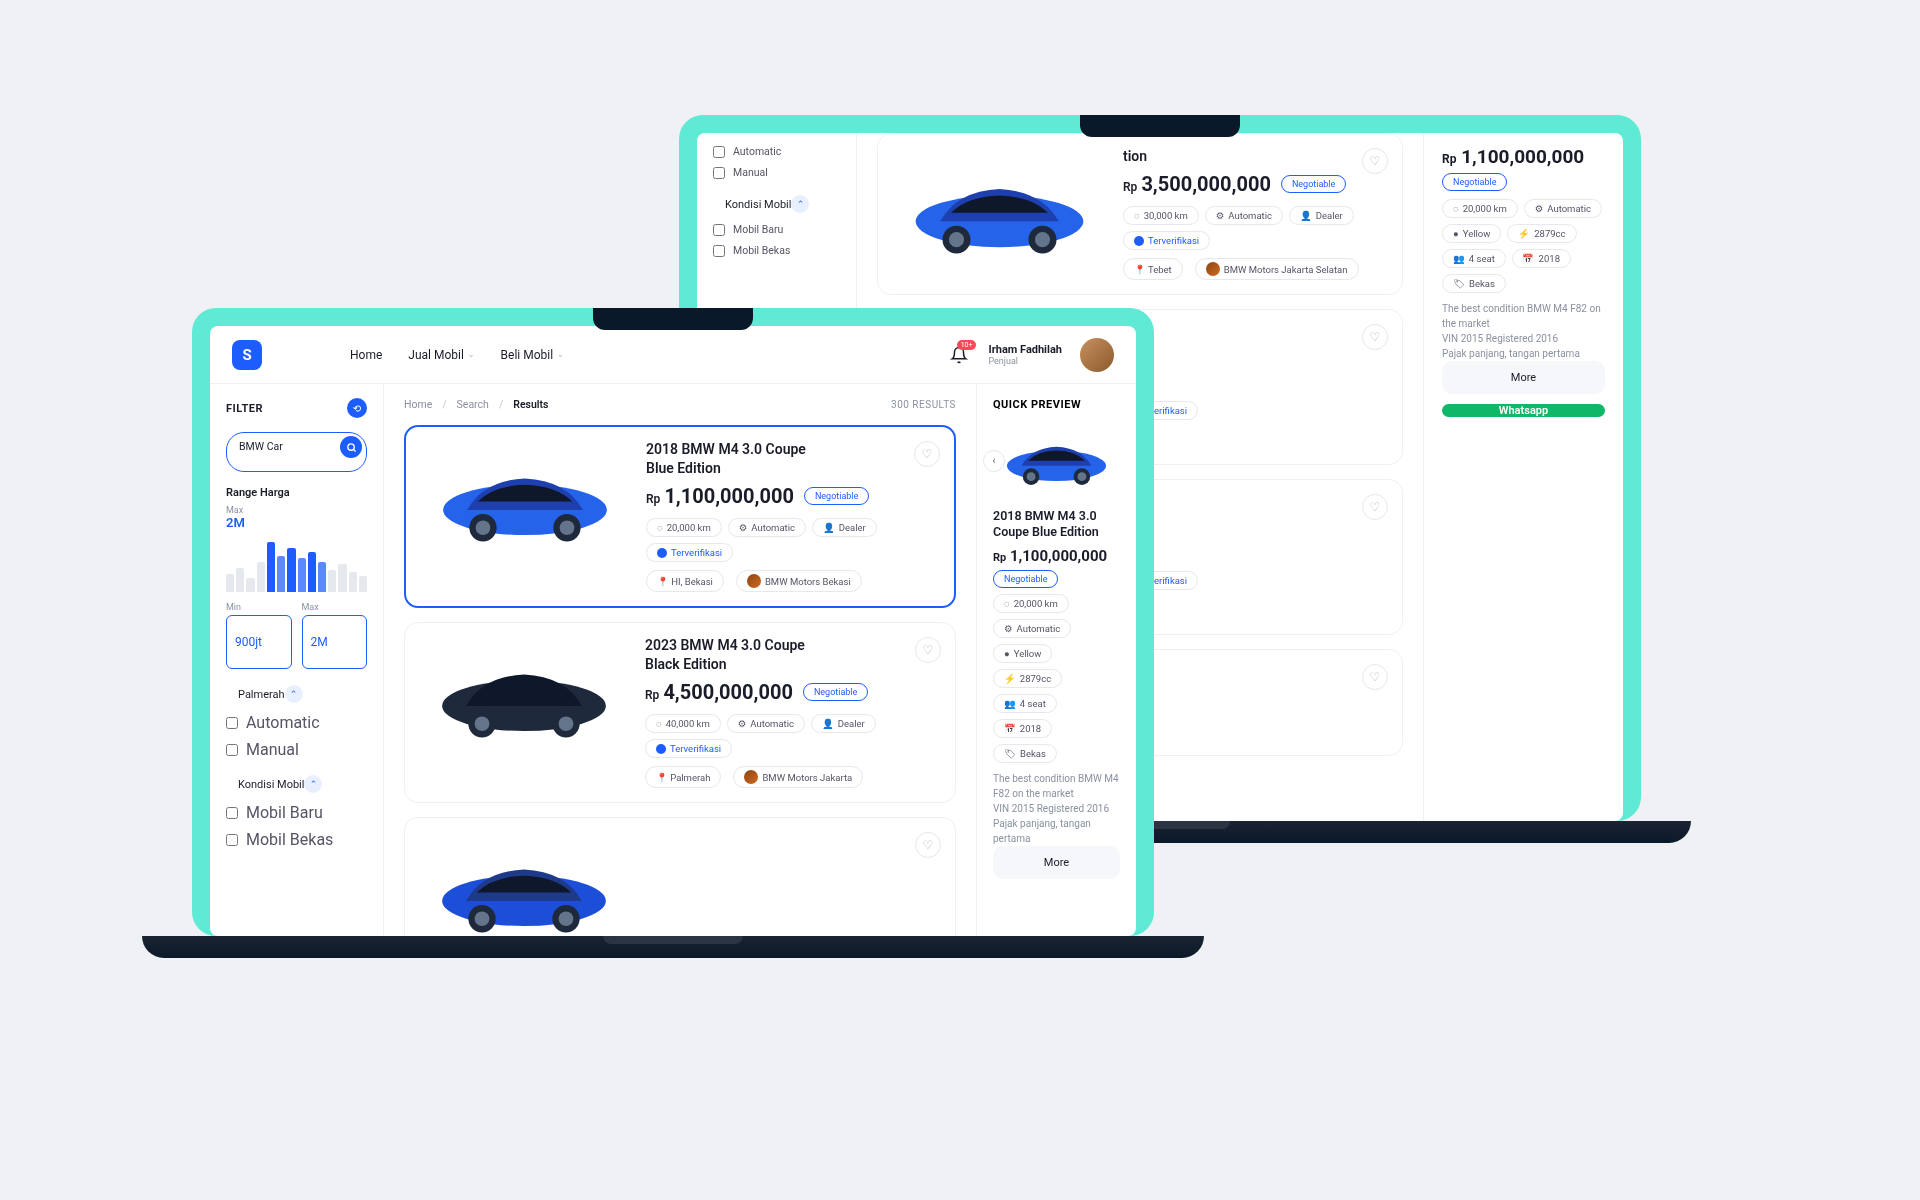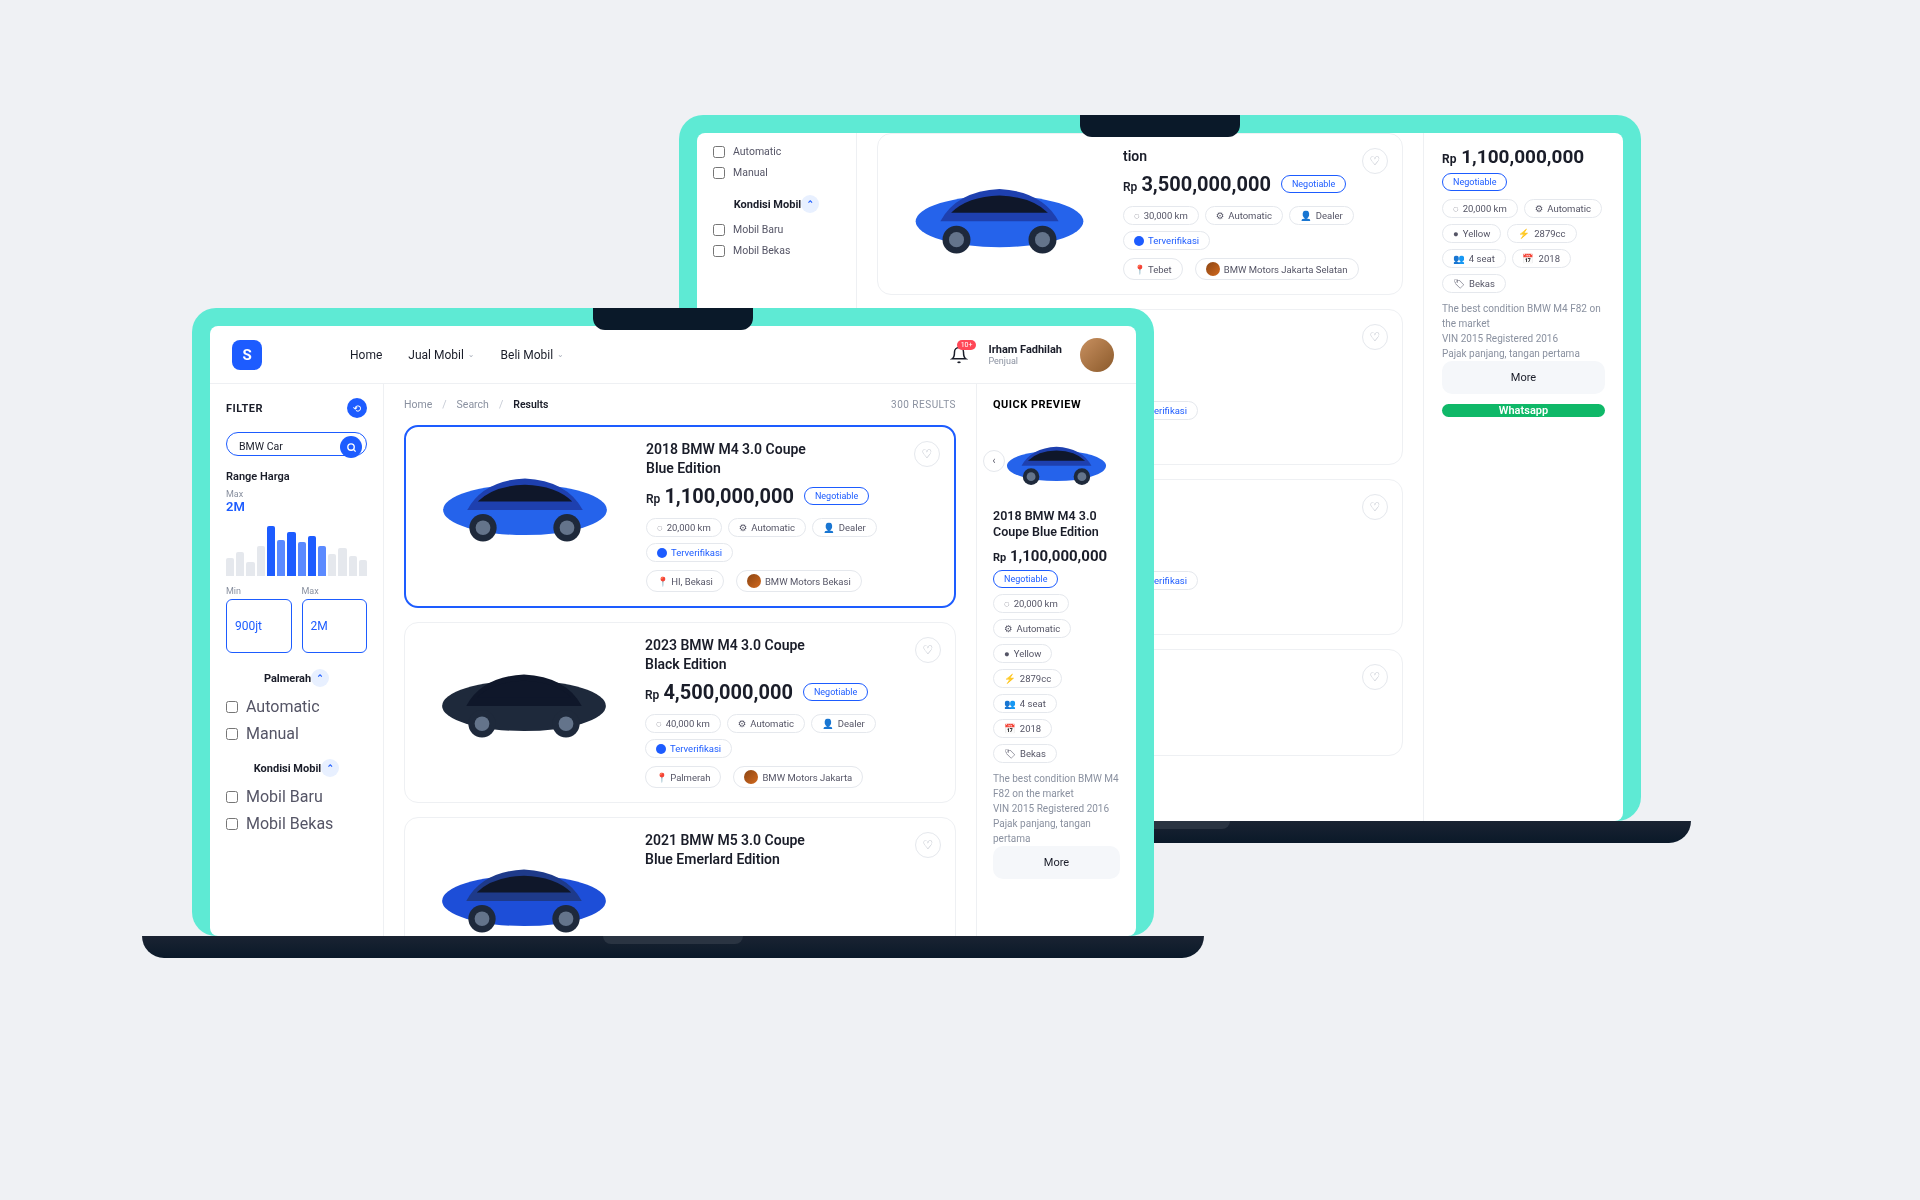--- a/index.html
+++ b/index.html
@@ -12,21 +12,21 @@
 .laptop-base{position:absolute;height:22px;background:linear-gradient(180deg,#1a2332 0%,#0a1929 100%);border-radius:0 0 40px 40px}
 .base-back{left:629px;top:821px;width:1062px}
 .base-front{left:142px;top:936px;width:1062px}
 .laptop-base::before{content:'';position:absolute;left:50%;top:0;transform:translateX(-50%);width:140px;height:8px;background:#2a3442;border-radius:0 0 8px 8px}
 
 
 .back-content{display:flex;height:100%}
 .back-sidebar{width:160px;padding:8px 16px;border-right:1px solid #eef0f3;font-size:10.5px}
 .chk{display:flex;align-items:center;gap:8px;padding:4px 0;color:#556}
 .chk input{width:12px;height:12px}
-.section-h{display:flex;justify-content:center;align-items:center;margin:12px 5px 6px;font-size:11px;font-weight:700;color:#1a1d29}
+.section-h{display:flex;justify-content:flex-start;align-items:center;margin:12px 12px 6px;font-size:11px;font-weight:400;color:#1a1d29}
 .collapse-btn{width:18px;height:18px;border-radius:50%;background:#e8f0ff;display:flex;align-items:center;justify-content:center;color:#1d5cff;font-size:9px}
 
 .back-main{flex:1;padding:0 20px;overflow:hidden}
 .car-card{background:#fff;border:1px solid #eef0f3;border-radius:14px;padding:14px;margin-bottom:14px;display:flex;gap:16px;position:relative}
 .car-img{width:215px;height:130px;display:flex;align-items:center;justify-content:center}
 .car-body{flex:1}
 .car-title{font-size:14px;font-weight:600;color:#1a1d29;margin-bottom:3px}
 .car-ed{font-size:14px;font-weight:600;color:#1a1d29;margin-bottom:8px}
 .price-row{display:flex;align-items:center;gap:10px;margin-bottom:10px}
 .price .cur{font-size:12px;font-weight:600;color:#1a1d29}
@@ -60,21 +60,21 @@
 .user-name{font-weight:700;color:#1a1d29}
 .user-role{font-size:9px;color:#8a91a0}
 .avatar{width:34px;height:34px;border-radius:50%;background:linear-gradient(135deg,#c89060,#8b5a2b)}
 
 .front-body{display:flex;height:calc(100% - 58px)}
 .fl-sidebar{width:174px;border-right:1px solid #eef0f3;padding:14px 16px}
 .fl-header{display:flex;justify-content:space-between;align-items:center;margin-bottom:14px}
 .fl-title{font-size:11px;font-weight:700;color:#1a1d29;letter-spacing:0.5px}
 .fl-reset{width:20px;height:20px;border-radius:50%;background:#1d5cff;display:flex;align-items:center;justify-content:center;color:#fff;font-size:10px}
 .search-wrap{position:relative;margin-bottom:14px}
-.search-in{width:100%;padding:7px 32px 2px 12px;border:1px solid #1d5cff;border-radius:18px;font-size:10.5px;color:#1a1d29;outline:none}
+.search-in{width:100%;padding:7px 32px 18px 12px;border:1px solid #1d5cff;border-radius:18px;font-size:10.5px;color:#1a1d29;outline:none}
 .search-btn{position:absolute;right:5px;top:4px;width:22px;height:22px;border-radius:50%;background:#1d5cff;border:none;display:flex;align-items:center;justify-content:center}
 .range-label{font-size:11px;font-weight:600;color:#1a1d29;margin-bottom:6px}
 .range-meta{font-size:9px;color:#8a91a0}
 .range-max{font-size:13px;font-weight:600;color:#1d5cff;margin-bottom:6px}
 .histogram{display:flex;align-items:flex-end;gap:2px;height:56px;margin-bottom:10px}
 .bar{flex:1;border-radius:2px 2px 0 0}
 .range-inputs{display:flex;gap:10px}
 .range-col{flex:1}
 .range-col label{font-size:9px;color:#8a91a0;display:block;margin-bottom:3px}
 .range-col input{width:100%;padding:19px 8px;border:1px solid #1d5cff;border-radius:6px;font-size:12px;color:#1d5cff;outline:none}
@@ -439,25 +439,20 @@
                     <ellipse cx="100" cy="58" rx="78" ry="24"></ellipse>
                     <path d="M45 58 Q60 30 100 28 Q140 30 155 58 Z" fill="#1e3a8a"></path>
                     <path d="M55 50 Q70 35 100 34 Q130 35 145 50 Z" fill="#0f172a"></path>
                   </g>
                   <circle cx="60" cy="75" r="13" fill="#1e293b"></circle>
                   <circle cx="60" cy="75" r="7" fill="#64748b"></circle>
                   <circle cx="140" cy="75" r="13" fill="#1e293b"></circle>
                   <circle cx="140" cy="75" r="7" fill="#64748b"></circle>
                 </svg>
               </div>
-    <div class="car-body">
-      <div class="car-title">2021 BMW M5 3.0 Coupe</div>
-      <div class="car-ed">Blue Emerlard Edition</div>
-
-    </div>
     <div class="heart">♡</div>
   </div>
           </div>
       </div>
 
       <div class="fl-preview">
         <div class="pv-title">QUICK PREVIEW</div>
         <div class="pv-img">
           <span class="pv-nav-btn" style="left:-10px">‹</span>
           <svg class="car-svg" viewBox="0 0 200 100">

